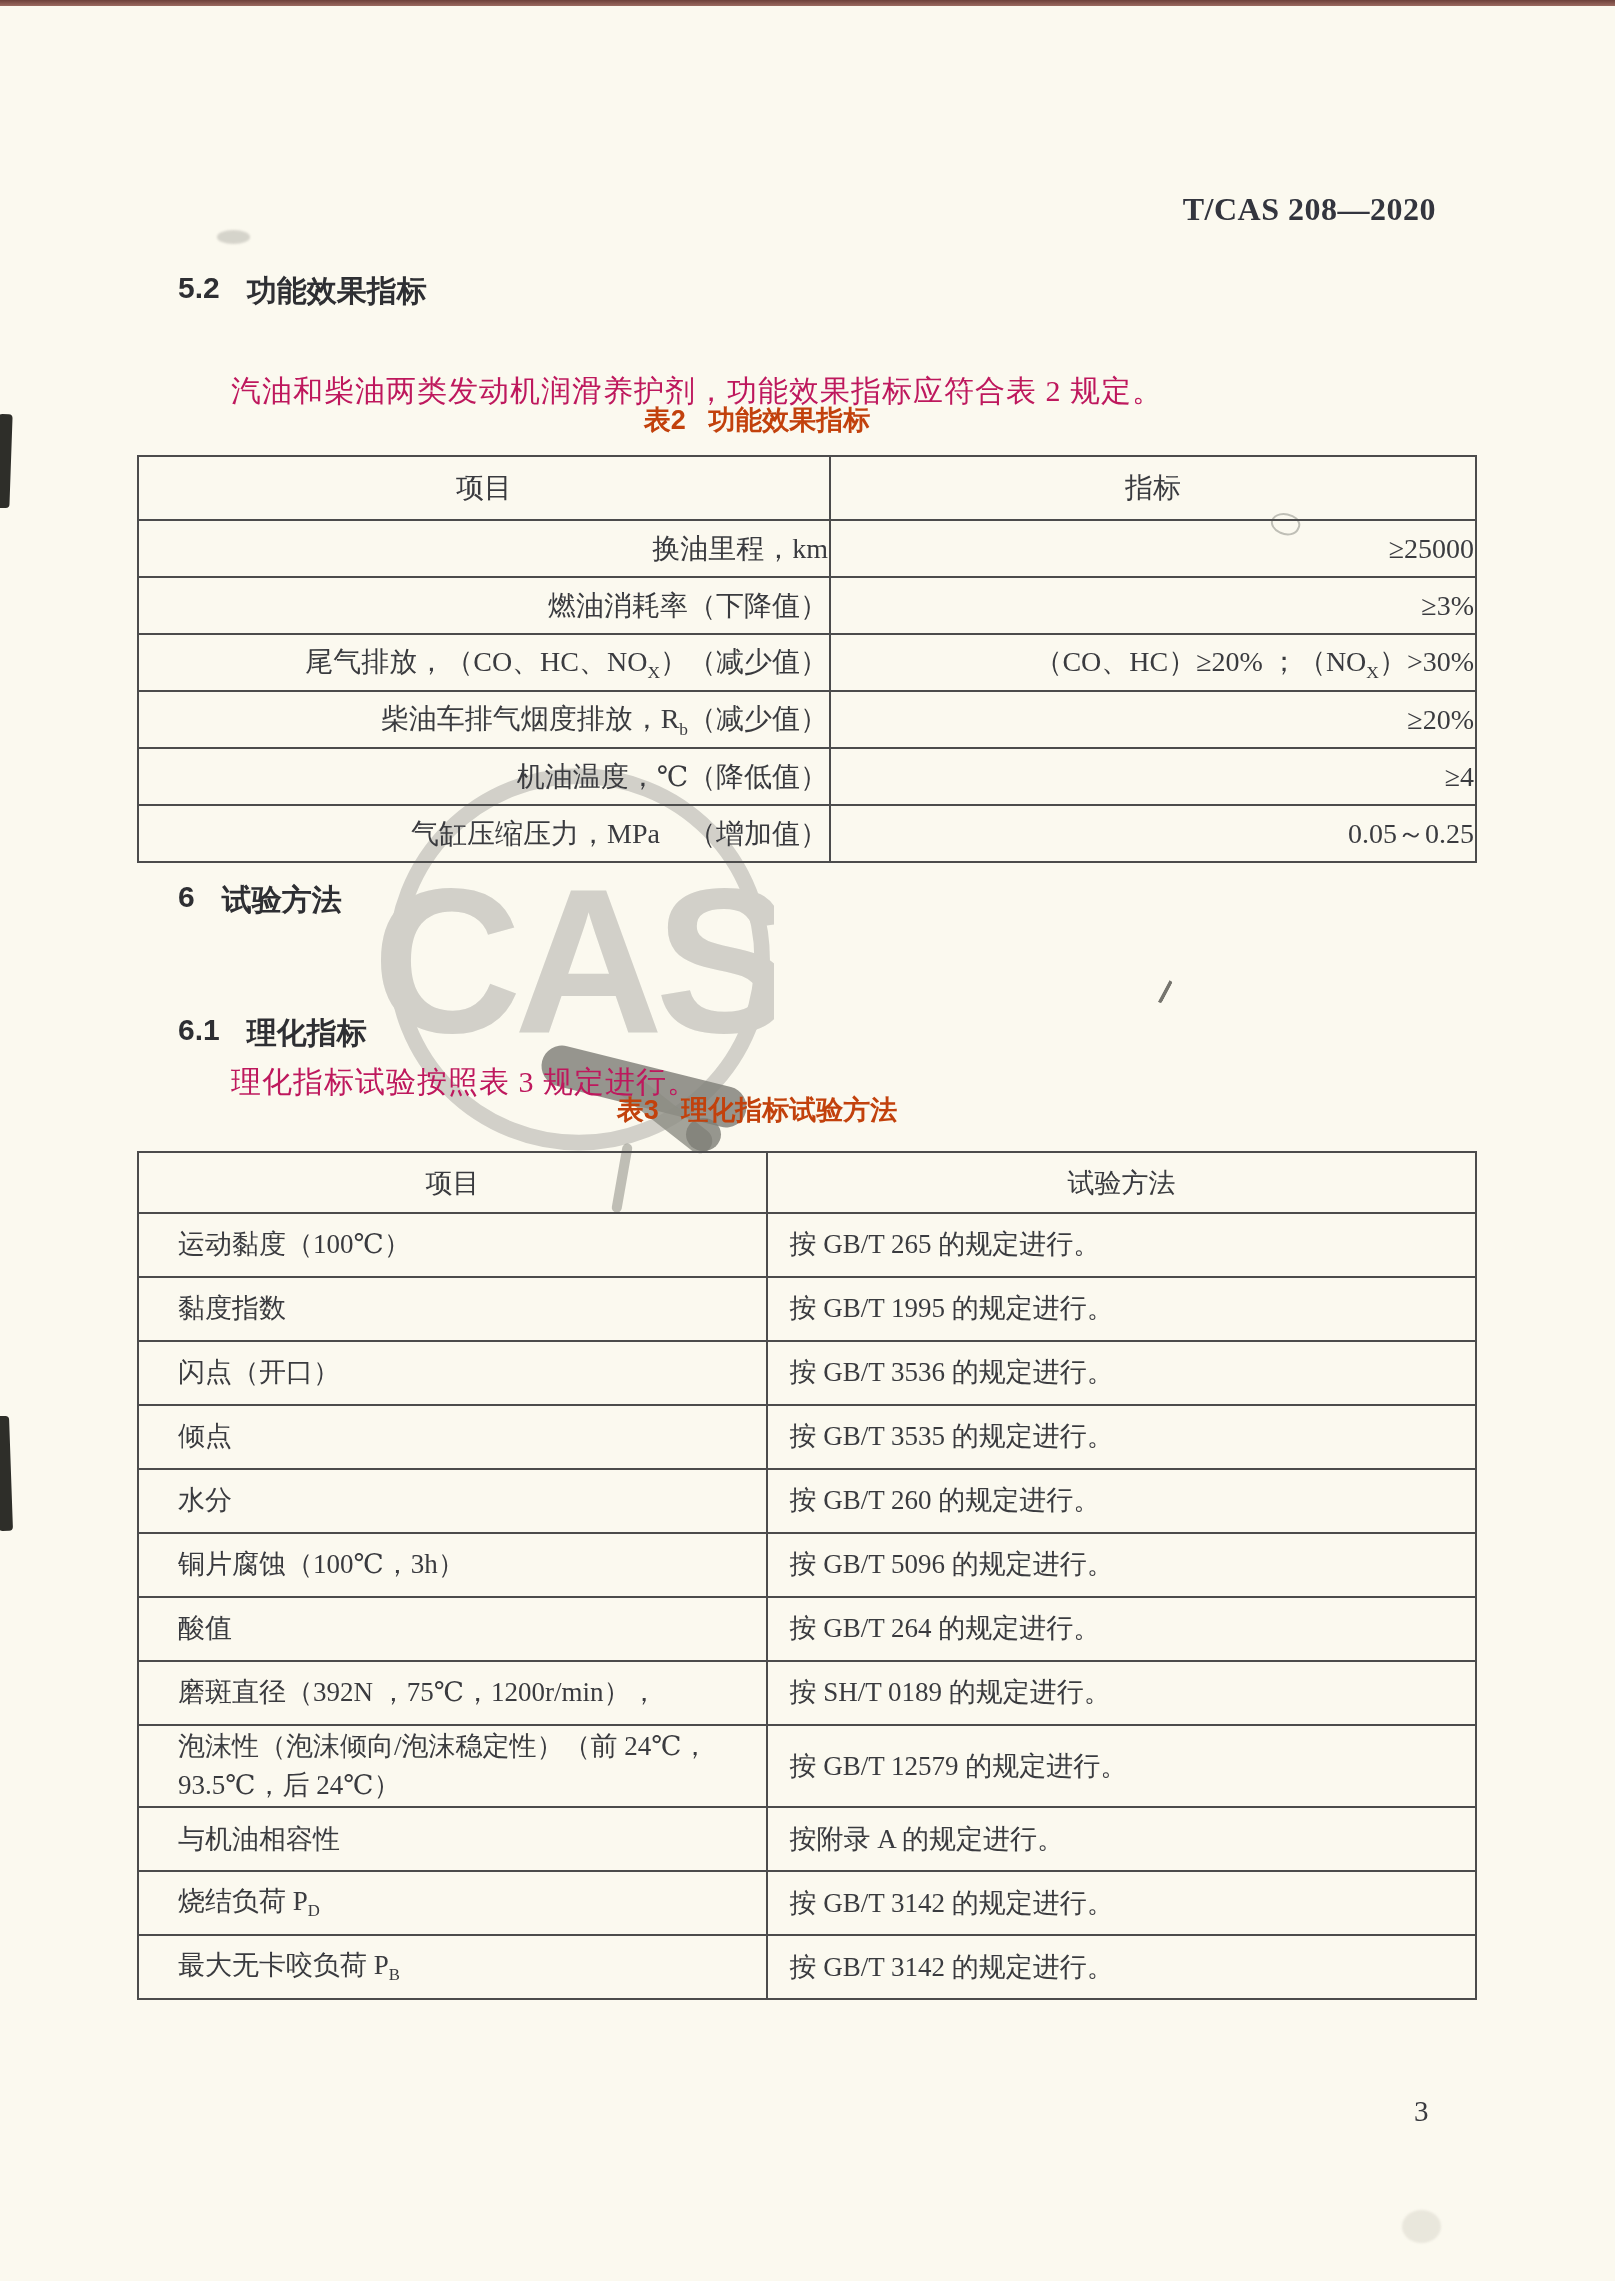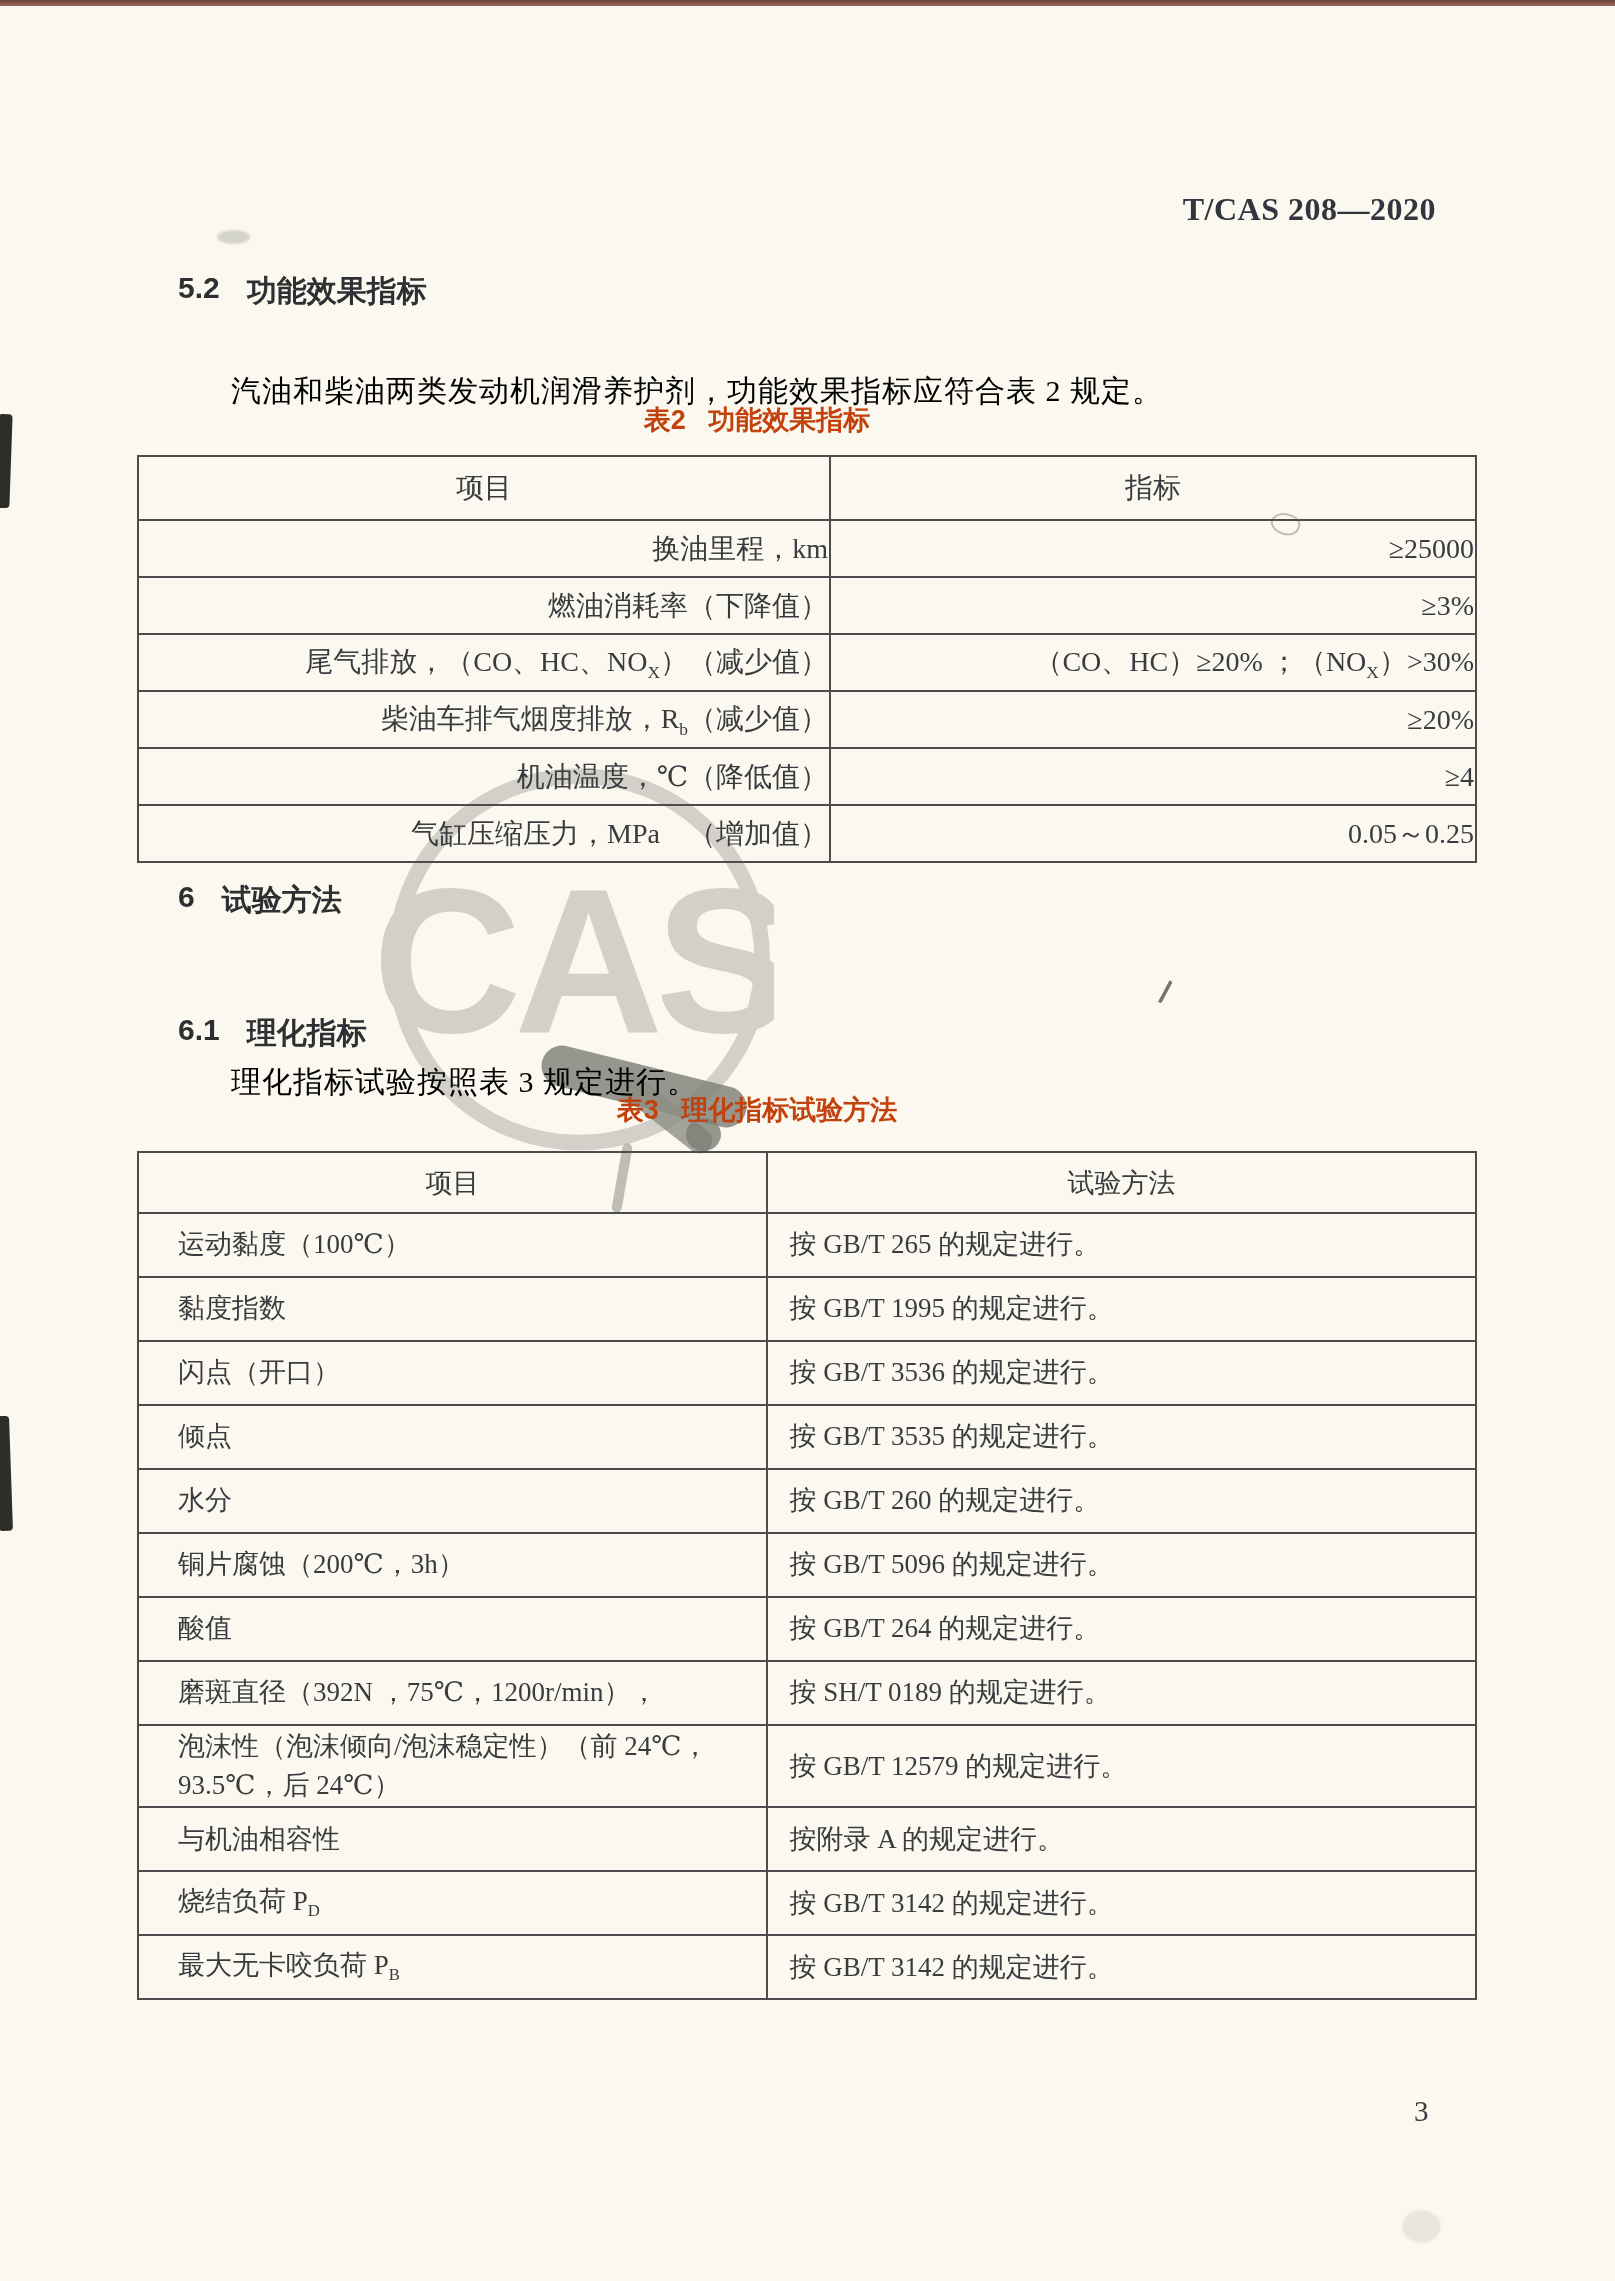--- a/index.html
+++ b/index.html
@@ -34,21 +34,21 @@
   
   .doc-code{position:absolute;right:180px;top:191px;
     font-family:"Liberation Serif","DejaVu Serif",serif;font-weight:bold;
     font-size:32px;letter-spacing:0.5px;color:#33353e;text-align:center;}
   .sec{position:absolute;font-family:"Liberation Sans","DejaVu Sans",sans-serif;
     font-weight:bold;font-size:30px;color:#2e2f33;display:flex;}
   .sec .num{margin-right:27px;}
   .sec-52{left:178px;top:271px;}
   .sec-6{left:178px;top:880px;}
   .sec-61{left:178px;top:1013px;}
-  .para{position:absolute;left:231px;font-size:30px;letter-spacing:1px;color:#000000;}
+  .para{position:absolute;left:231px;font-size:30px;letter-spacing:1px;color:#be185d;}
   .para-52{top:341px;}
   .para-61{top:1032px;}
   .tcaption{position:absolute;left:88px;width:1338px;text-align:center;
     font-family:"Liberation Sans","DejaVu Sans",sans-serif;font-weight:bold;
     font-size:27px;color:#c2410c;}
   .cap-2{top:402px;}
   .cap-3{top:1092px;}
   .pageno{position:absolute;left:1414px;top:2095px;font-size:29px;color:#3a3b40;}
   
   table{position:absolute;left:137px;width:1338px;border-collapse:collapse;table-layout:fixed;background:transparent;}
@@ -177,21 +177,21 @@
         </tr>
         <tr>
           <td class="c-item"><span>倾点</span></td>
           <td class="c-val"><span>按 GB/T 3535 的规定进行。</span></td>
         </tr>
         <tr>
           <td class="c-item"><span>水分</span></td>
           <td class="c-val"><span>按 GB/T 260 的规定进行。</span></td>
         </tr>
         <tr>
-          <td class="c-item"><span>铜片腐蚀（200℃，3h）</span></td>
+          <td class="c-item"><span>铜片腐蚀（100℃，3h）</span></td>
           <td class="c-val"><span>按 GB/T 5096 的规定进行。</span></td>
         </tr>
         <tr>
           <td class="c-item"><span>酸值</span></td>
           <td class="c-val"><span>按 GB/T 264 的规定进行。</span></td>
         </tr>
         <tr>
           <td class="c-item"><span>磨斑直径（392N ，75℃，1200r/min），</span></td>
           <td class="c-val"><span>按 SH/T 0189 的规定进行。</span></td>
         </tr>

